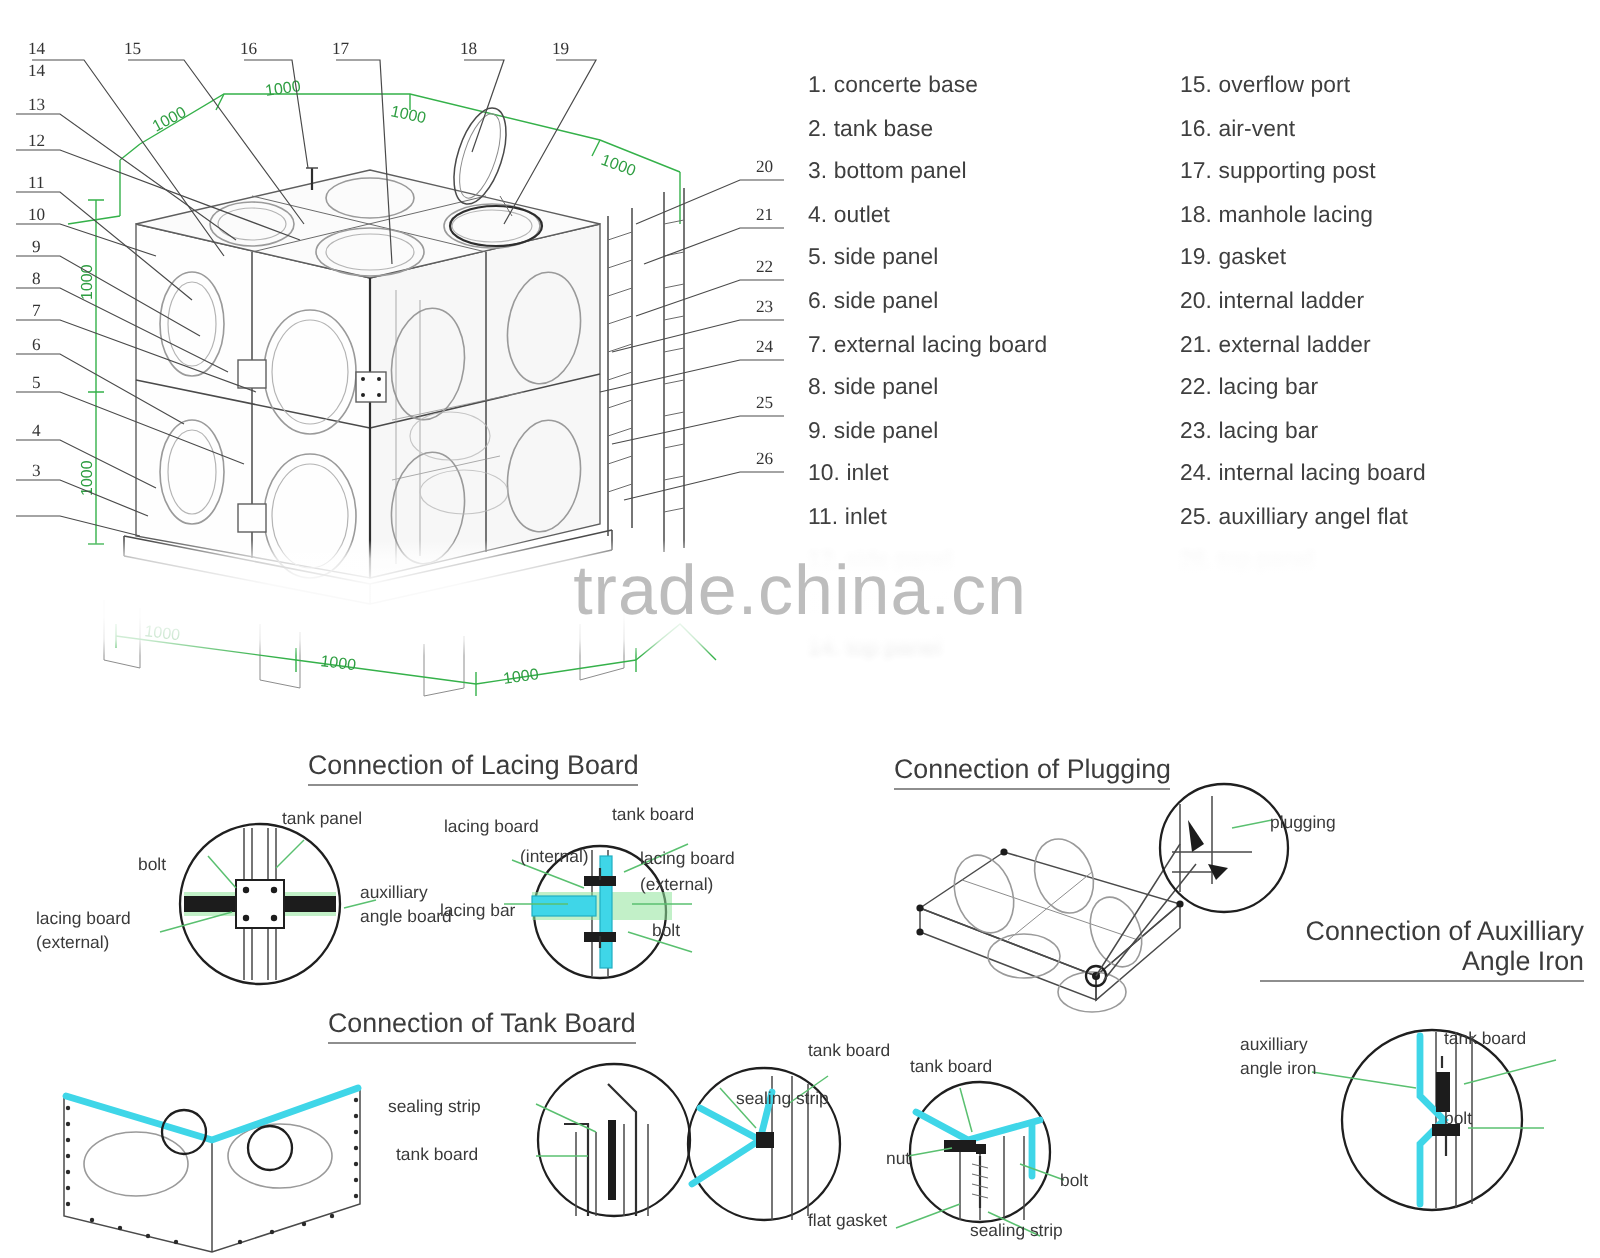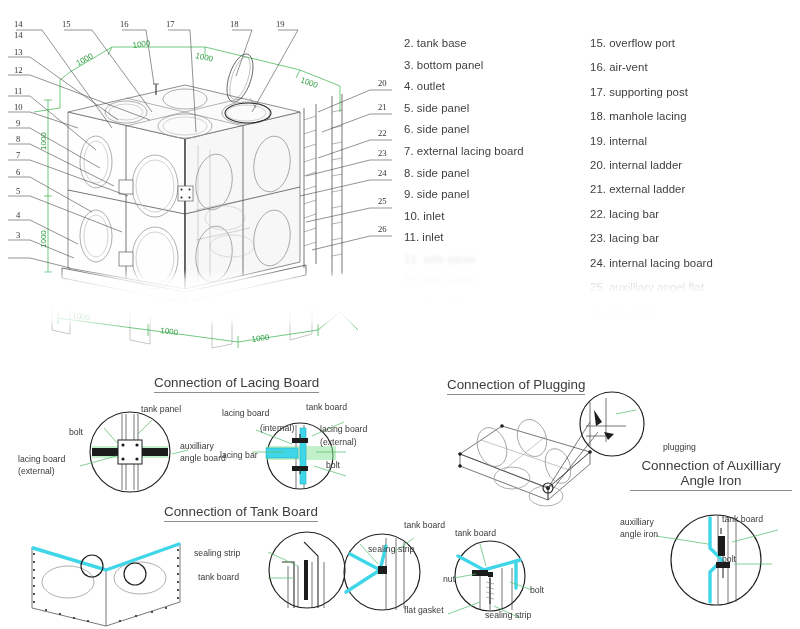--- a/index.html
+++ b/index.html
@@ -39,21 +39,21 @@
     left: 404px; top: 33px;
     width: 392px; height: 290px;
     display: flex;
     gap: 0px;
   }
   .parts-col {
     width: 178px;
     display: flex;
     flex-direction: column;
   }
-  .parts-col.col-right { margin-left: 8px; justify-content: space-between; }
+  .parts-col.col-right { margin-left: 8px; }
   .part-item {
     font-size: 11.4px;
     line-height: 21.6px;
     color: #3f3f3f;
     white-space: nowrap;
     letter-spacing: 0.05px;
   }
   .part-item.faded { opacity: 0.12; filter: blur(1.6px); }
 
   
@@ -117,21 +117,21 @@
     font-size: 13.4px;
     color: #3c3c3c;
     white-space: nowrap;
     border-bottom: 1.1px solid #8e8e8e;
     padding-bottom: 2px;
     font-family: "Liberation Sans", sans-serif;
   }
   .sec-title.two-line { border-bottom: none; }
   .sec-title .tl-1, .sec-title .tl-2 {
     display: block;
-    text-align: center;
+    text-align: right;
   }
   .sec-title .tl-2 {
     border-bottom: 1.1px solid #8e8e8e;
     padding-bottom: 2px;
   }
 
   .dl {
     position: absolute;
     font-size: 8.7px;
     color: #3a3a3a;
@@ -331,52 +331,54 @@
         <text class="cal" x="378" y="136">22</text>
         <text class="cal" x="378" y="156">23</text>
         <text class="cal" x="378" y="176">24</text>
         <text class="cal" x="378" y="204">25</text>
         <text class="cal" x="378" y="232">26</text>
       </g>
     </svg>
 
     <div id="parts-list">
       <div class="parts-col col-left">
+        <div class="part-item"><span>1.</span> <span>concerte base</span></div>
         <div class="part-item"><span>2.</span> <span>tank base</span></div>
         <div class="part-item"><span>3.</span> <span>bottom panel</span></div>
         <div class="part-item"><span>4.</span> <span>outlet</span></div>
         <div class="part-item"><span>5.</span> <span>side panel</span></div>
         <div class="part-item"><span>6.</span> <span>side panel</span></div>
         <div class="part-item"><span>7.</span> <span>external lacing board</span></div>
         <div class="part-item"><span>8.</span> <span>side panel</span></div>
         <div class="part-item"><span>9.</span> <span>side panel</span></div>
         <div class="part-item"><span>10.</span> <span>inlet</span></div>
         <div class="part-item"><span>11.</span> <span>inlet</span></div>
         <div class="part-item faded"><span>12.</span> <span>side panel</span></div>
         <div class="part-item faded"><span>13.</span> <span>side panel</span></div>
         <div class="part-item faded"><span>14.</span> <span>top panel</span></div>
       </div>
       <div class="parts-col col-right">
         <div class="part-item"><span>15.</span> <span>overflow port</span></div>
         <div class="part-item"><span>16.</span> <span>air-vent</span></div>
         <div class="part-item"><span>17.</span> <span>supporting post</span></div>
         <div class="part-item"><span>18.</span> <span>manhole lacing</span></div>
-        <div class="part-item"><span>19.</span> <span>internal</span></div>
+        <div class="part-item"><span>19.</span> <span>gasket</span></div>
         <div class="part-item"><span>20.</span> <span>internal ladder</span></div>
         <div class="part-item"><span>21.</span> <span>external ladder</span></div>
         <div class="part-item"><span>22.</span> <span>lacing bar</span></div>
         <div class="part-item"><span>23.</span> <span>lacing bar</span></div>
         <div class="part-item"><span>24.</span> <span>internal lacing board</span></div>
         <div class="part-item"><span>25.</span> <span>auxilliary angel flat</span></div>
         <div class="part-item faded"><span>26.</span> <span>top panel</span></div>
       </div>
     </div>
 
     <div id="watermark">
       <div class="wm-band"></div>
+      <div class="wm-text">trade.china.cn</div>
     </div>
   </div>
 
   <div id="bottom-section">
 
     <div class="sec-title" style="left:154px; top:13px;">Connection of Lacing Board</div>
 
     <svg class="abs" style="left:60px; top:38px;" width="330" height="105" viewBox="0 0 330 105">
 
       <g>
@@ -456,21 +458,21 @@
       <g>
         <path class="ln" d="M108,96 L150,30 M112,98 L158,40"></path>
         <circle class="circle-o" cx="172" cy="32" r="32"></circle>
         <path class="ln" d="M150,10 L150,54 M166,6 L166,50 M146,34 L186,34 M146,44 L168,44"></path>
         <path class="blk" d="M154,18 L162,30 L156,34 Z"></path>
         <path class="blk" d="M164,40 L174,42 L168,48 Z"></path>
         <path class="lead-g" d="M176,22 L196,18"></path>
       </g>
     </svg>
 
-    <div class="dl" style="left:663px; top:44px;margin-top:36px;">plugging</div>
+    <div class="dl" style="left:635px; top:44px;">plugging</div>
 
     <div class="sec-title two-line" style="left:630px; top:96px; width:162px;">
       <span class="tl-1">Connection of Auxilliary</span>
       <span class="tl-2">Angle Iron</span>
     </div>
 
     <svg class="abs" style="left:648px; top:140px;" width="145" height="125" viewBox="0 0 145 125">
       <circle class="circle-o" cx="68" cy="58" r="45"></circle>
 
       <path class="ln" d="M70,14 L70,102 M80,14 L80,102 M88,16 L88,100"></path>

